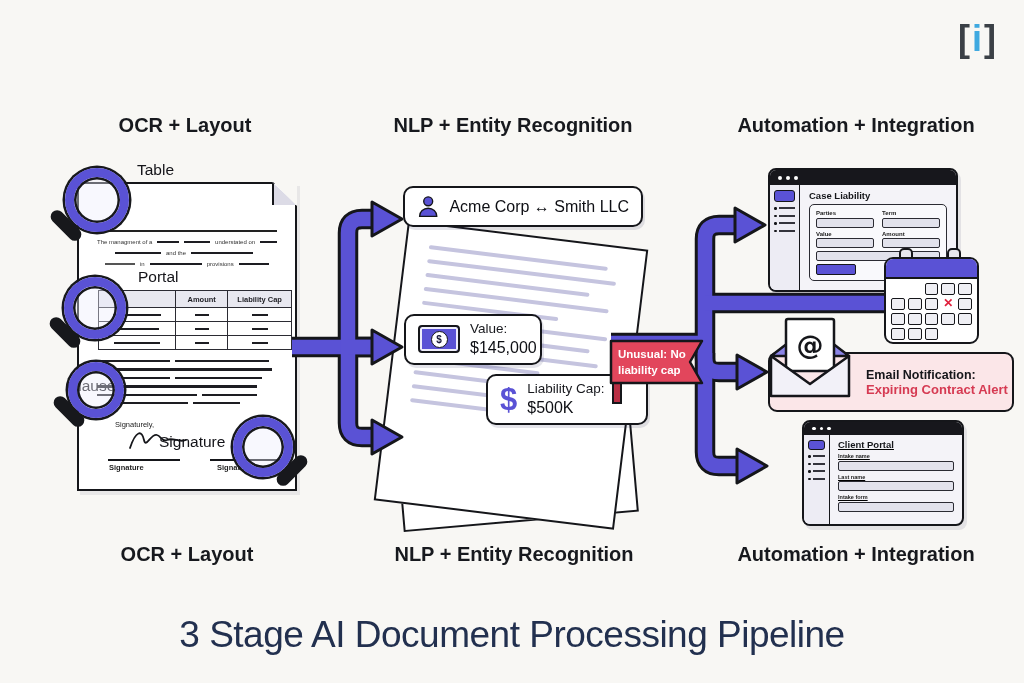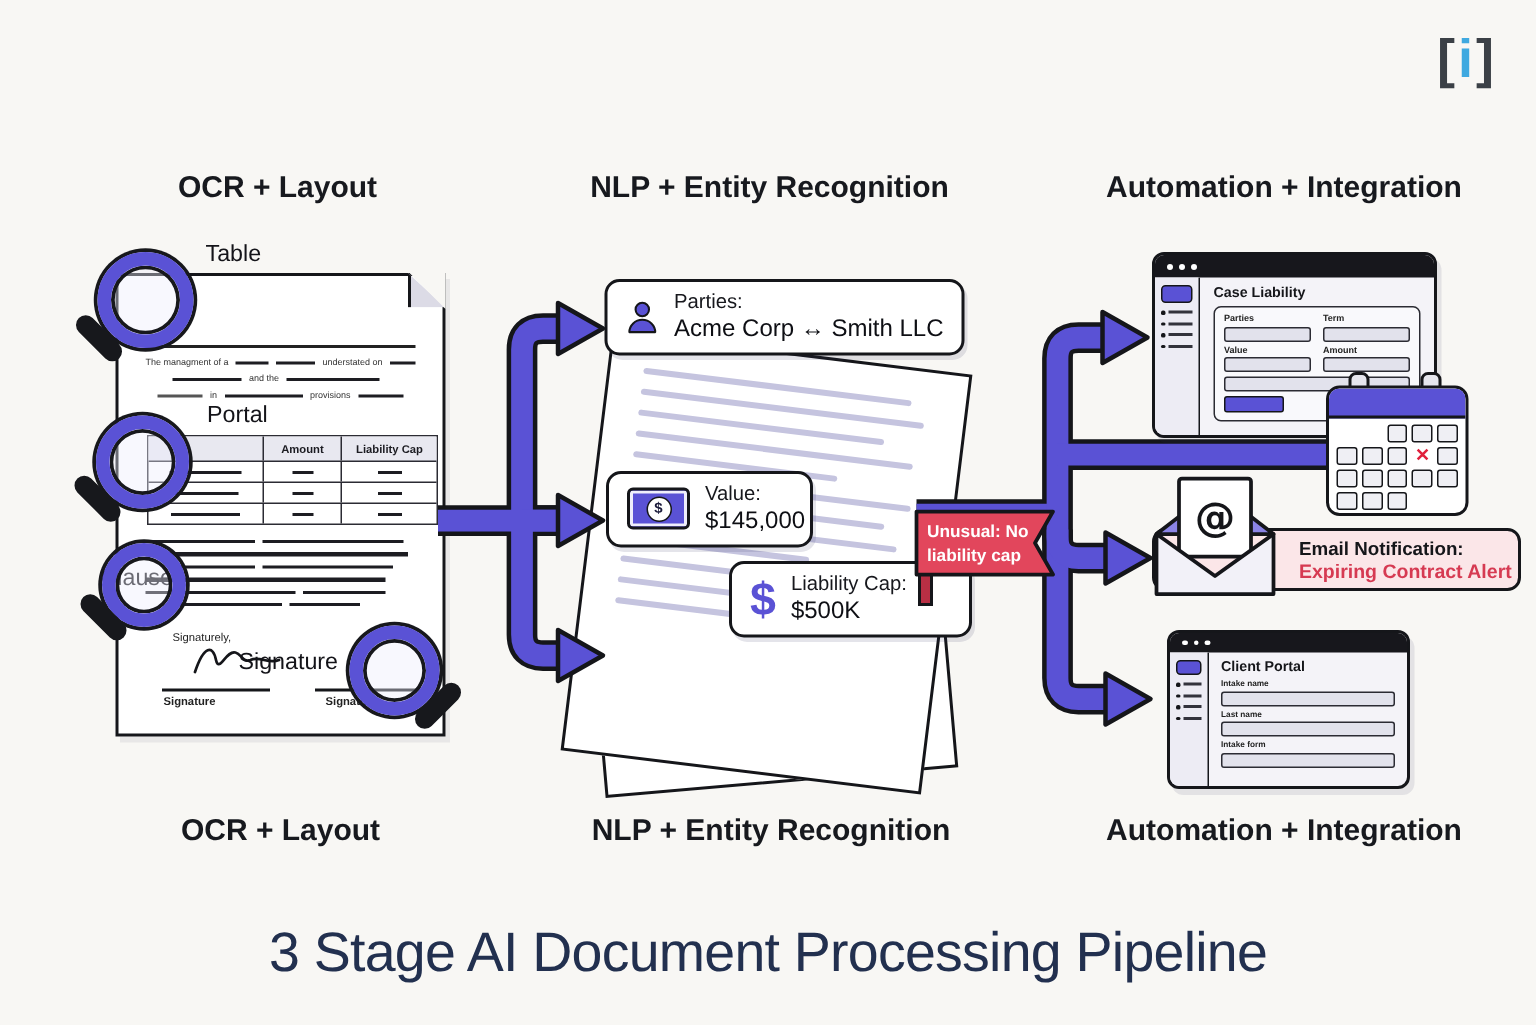--- a/index.html
+++ b/index.html
@@ -87,21 +87,21 @@
   .bigcal .hang{position:absolute;top:0;width:10px;height:19px;background:#e6e6ee;border:2px solid #15161a;border-radius:5px;}
   .bigcal .hg1{left:15px;} .bigcal .hg2{left:63px;}
   .bigcal .calbody{position:absolute;top:9px;left:0;width:91px;height:83px;background:#fff;border:2.5px solid #15161a;border-radius:9px;overflow:hidden;}
   .bigcal .calhead{height:18px;background:#5a52d5;border-bottom:2.5px solid #15161a;}
   .bigcal .calgrid{display:grid;grid-template-columns:repeat(5,1fr);gap:3px;padding:4px 5px;}
   .bigcal .dcell{height:10px;background:#efeff4;border:1.8px solid #15161a;border-radius:2px;}
   .bigcal .dcell.hide{visibility:hidden;}
   .bigcal .dcell.xmark{background:none;border:none;color:#e0203c;font-weight:bold;font-size:12px;line-height:10px;text-align:center;}
 
   
-  .email-card{position:absolute;left:768px;top:352px;width:246px;height:42px;background:#fbe6e8;border:2.2px solid #15161a;border-radius:9px;box-sizing:border-box;display:flex;flex-direction:column;justify-content:center;padding-left:96px;}
+  .email-card{position:absolute;left:768px;top:352px;width:246px;height:60px;background:#fbe6e8;border:2.2px solid #15161a;border-radius:9px;box-sizing:border-box;display:flex;flex-direction:column;justify-content:center;padding-left:96px;}
   .email-card .el1{font-size:12.5px;font-weight:bold;color:#15161a;}
   .email-card .el2{font-size:13px;font-weight:600;color:#d63a52;}
 
   .arrow-svg{position:absolute;}
 </style>
 </head>
 <body>
 
 <div id="stage">
 
@@ -299,21 +299,20 @@
       <polygon points="142,244 172,261 142,278"></polygon>
     </g>
   </svg>
 
   <div class="ecard" style="left:403px;top:186px;width:212px;">
     <svg width="26" height="27" viewBox="0 0 26 27">
       <circle cx="13" cy="7.5" r="5.2" fill="#5a52d5" stroke="#15161a" stroke-width="1.6"></circle>
       <path d="M3 25 a10 9.5 0 0 1 20 0 z" fill="#5a52d5" stroke="#15161a" stroke-width="1.6" stroke-linejoin="round"></path>
     </svg>
     <div>
-        <div class="lbl">Parties:</div>
          <div class="val">Acme Corp ↔ Smith LLC</div>
       </div>
   </div>
 
 
   <div class="ecard" style="left:404px;top:314px;width:110px;">
     <div class="money-icon">
         <div class="coin">$</div>
       </div>
     <div>
@@ -424,21 +423,21 @@
     <div class="el1">Email Notification:</div>
     <div class="el2">Expiring Contract Alert</div>
   </div>
   <svg class="arrow-svg" style="left:766px;top:316px;" width="88" height="84" viewBox="0 0 88 84">
     <polygon points="5,40 44,10 83,40" fill="#8b84e6" stroke="#15161a" stroke-width="2.5" stroke-linejoin="round"></polygon>
     <rect x="20" y="3" width="48" height="52" rx="2" fill="#ffffff" stroke="#15161a" stroke-width="2.5"></rect>
     <text x="44" y="38" text-anchor="middle" font-size="27" font-weight="bold" fill="#15161a" font-family="DejaVu Sans, sans-serif">@</text>
     <polygon points="5,40 44,68 83,40 83,80 5,80" fill="#f2f1f8" stroke="#15161a" stroke-width="2.5" stroke-linejoin="round"></polygon>
   </svg>
 
-  <div class="window" style="left:778px;top:420px;width:158px;height:102px;">
+  <div class="window" style="left:802px;top:420px;width:158px;height:102px;text-decoration:underline;">
     <div class="titlebar" style="height:13px;">
         <div class="tdot" style="width:3.5px;height:3.5px;"></div>
         <div class="tdot" style="width:3.5px;height:3.5px;"></div>
         <div class="tdot" style="width:3.5px;height:3.5px;"></div>
       </div>
     <div class="win-body" style="height:calc(100% - 13px);">
       <div class="wsidebar" style="width:26px;">
         <div class="sb-btn" style="height:8px;"></div>
         <div class="sb-row">
             <i></i>

